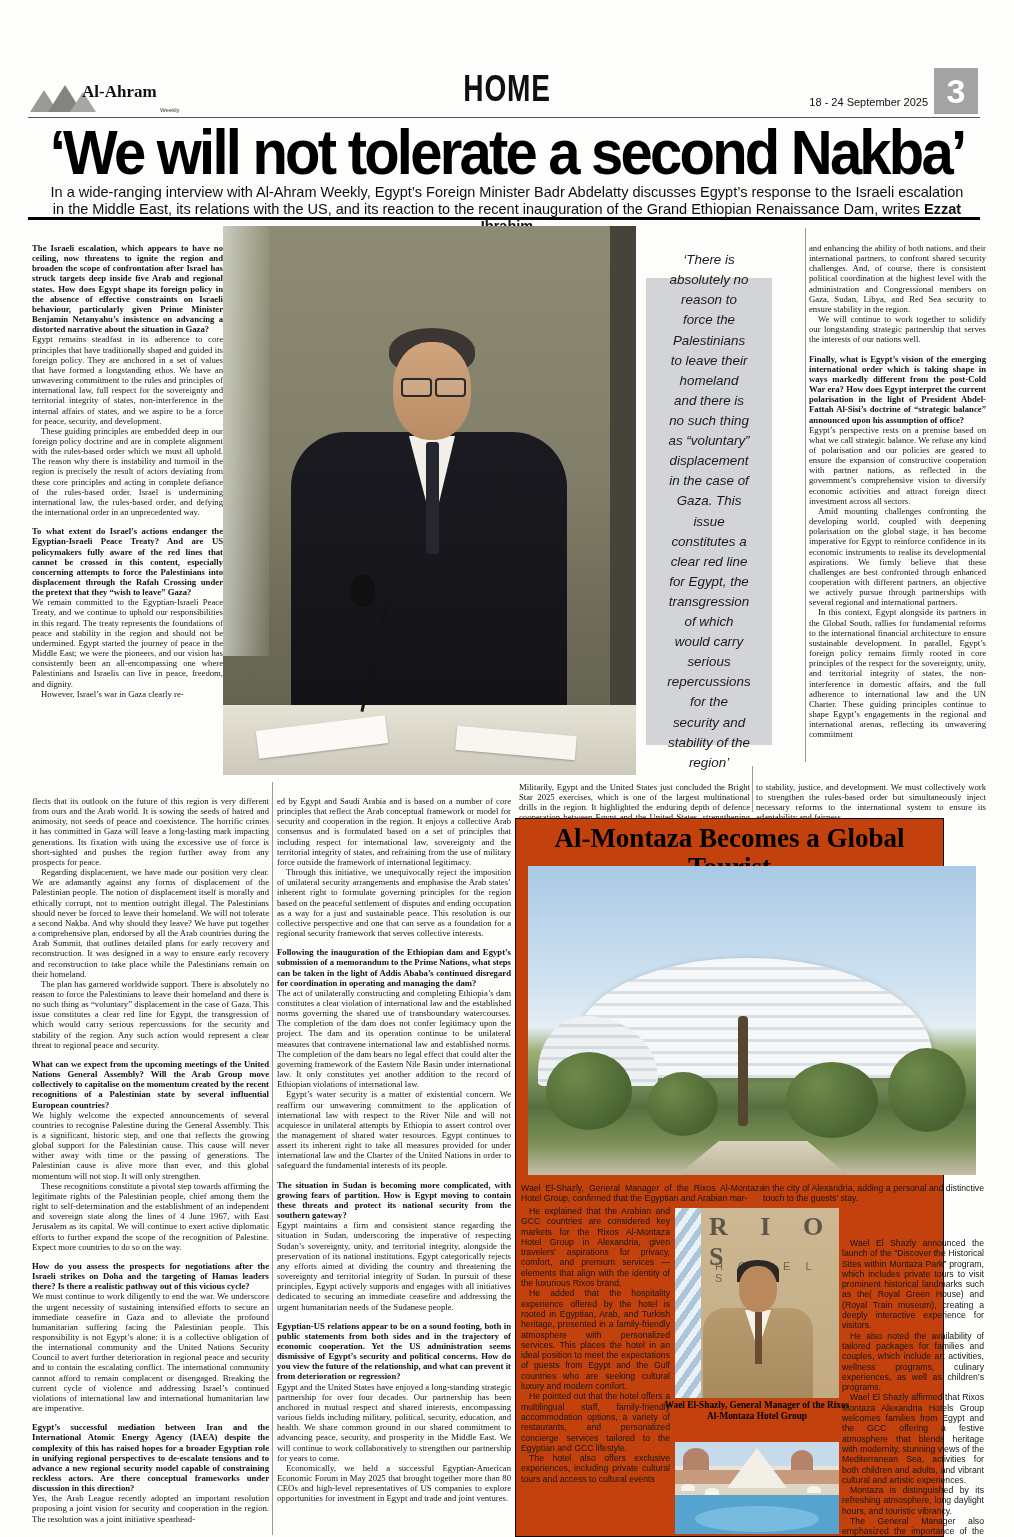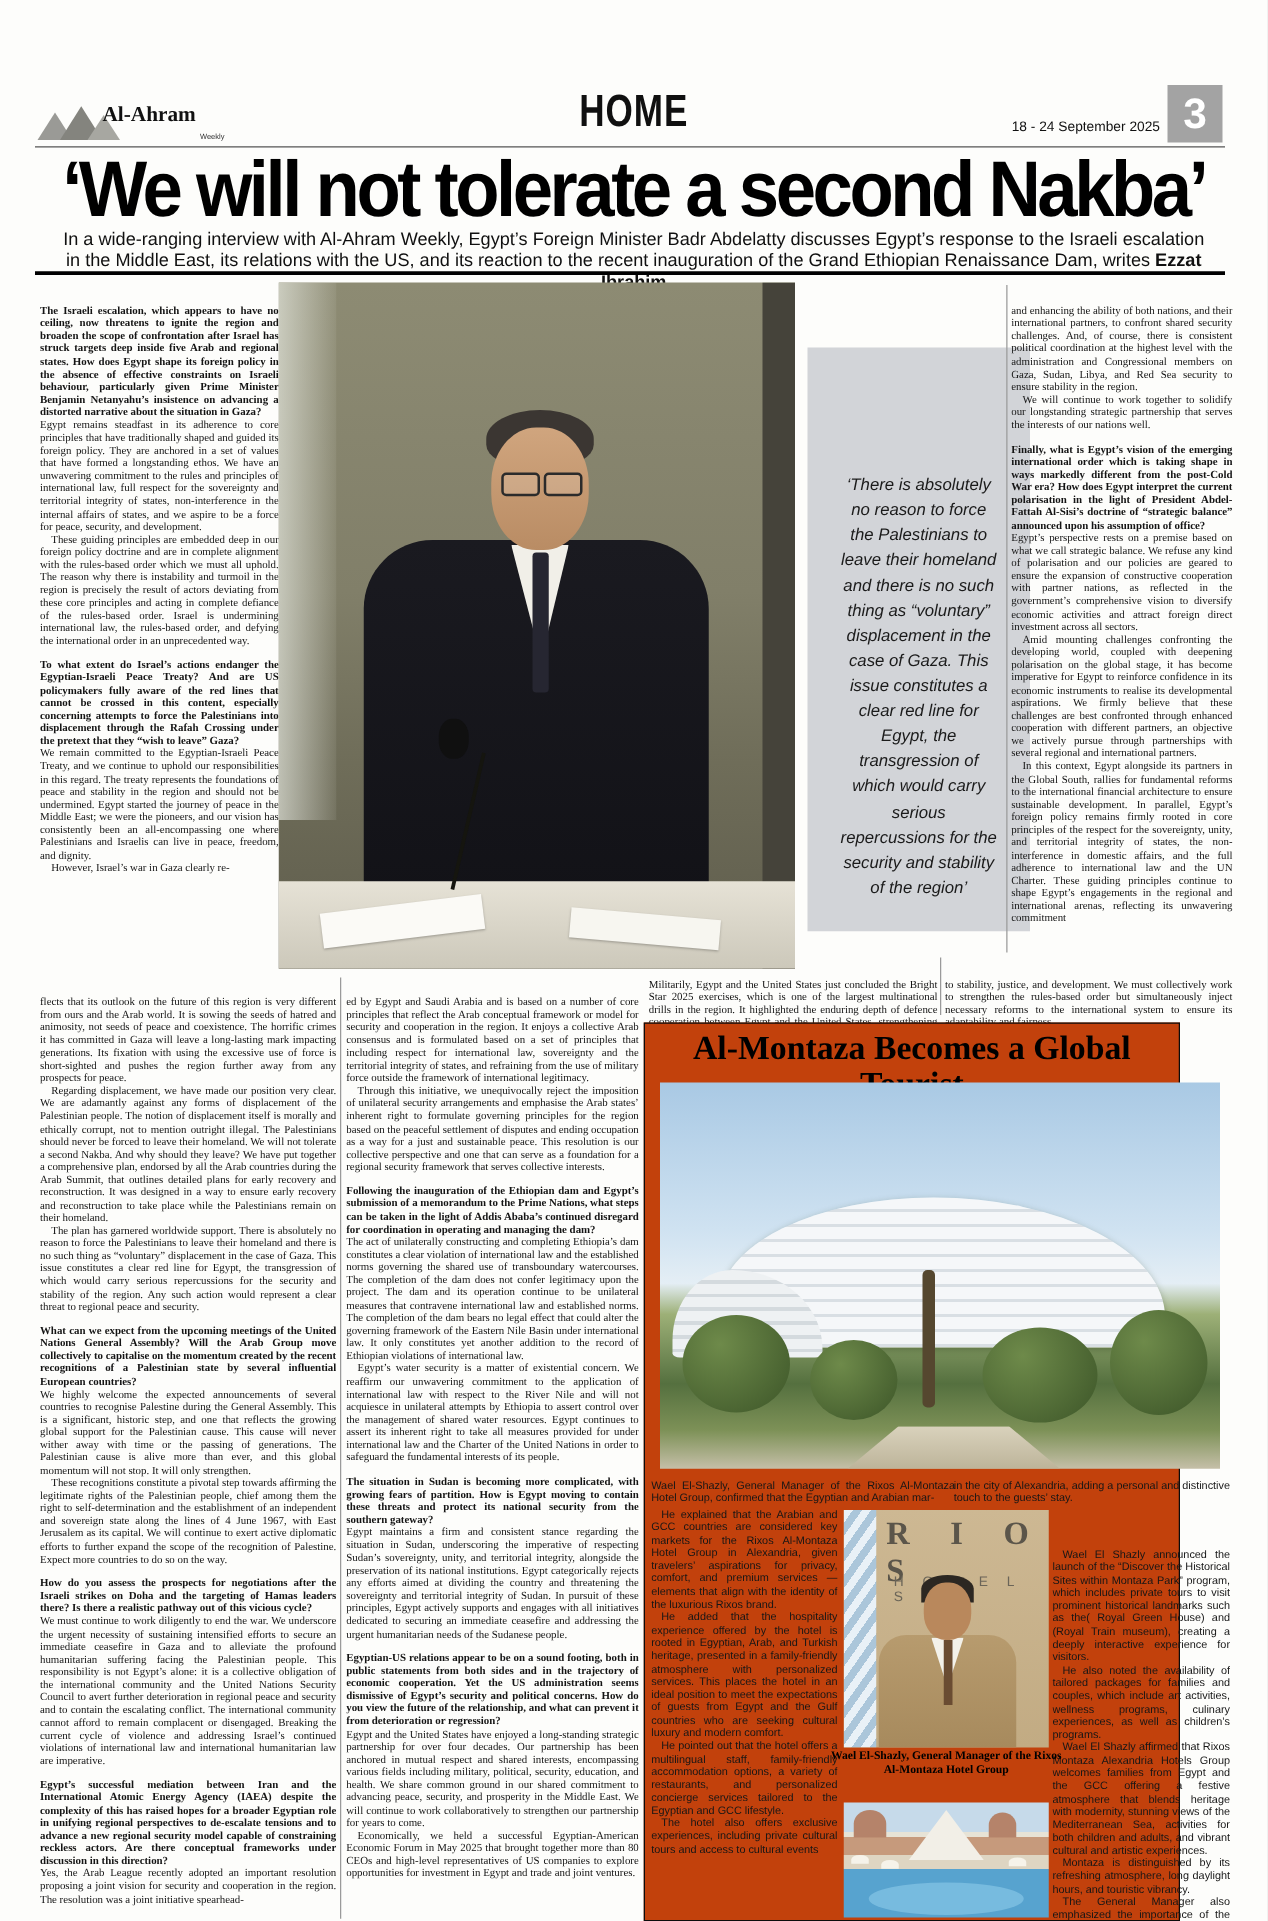--- a/index.html
+++ b/index.html
@@ -32,22 +32,22 @@
   .standfirst b{font-weight:bold;}
   .thick-rule{position:absolute;left:28px;right:34px;top:217px;height:3px;background:#000;}
   
   .np-col{position:absolute;overflow:hidden;text-align:justify;font-size:8.7px;line-height:10.15px;margin-top:16px;}
   .np-col p{margin:0;text-indent:9px;}
   .np-col p.q{font-weight:bold;text-indent:0;margin-top:9px;}
   .np-col p.q:first-child{margin-top:0;}
   .np-col p.cont{text-indent:0;}
   .vrule{position:absolute;width:1px;background:#9a9a9a;}
   
-  .pull-quote{position:absolute;left:646px;top:278px;width:178px;height:467px;background:#d2d4d8;
-      display:flex;align-items:flex-end;justify-content:center;padding:25px;box-sizing:border-box;}
+  .pull-quote{position:absolute;left:646px;top:278px;width:126px;height:467px;background:#d2d4d8;
+      display:flex;align-items:center;justify-content:center;padding:25px;box-sizing:border-box;}
   .pull-quote .pq-text{font-family:"Liberation Sans",sans-serif;font-style:italic;font-size:13.4px;
       line-height:1.5;text-align:center;color:#1b1b1b;}
   
   .photo{position:absolute;overflow:hidden;}
   .minister{left:223px;top:226px;width:413px;height:549px;
       background:linear-gradient(180deg,#8d8b73 0%,#817f69 45%,#6f6d59 70%,#5e5c4c 100%);}
   .m-window{position:absolute;left:0;top:0;width:46px;height:430px;
       background:linear-gradient(90deg,rgba(235,238,230,.65),rgba(235,238,230,.08));}
   .m-rightband{position:absolute;right:0;top:0;width:26px;height:100%;background:#45433a;}
   .m-hair{position:absolute;left:166px;top:102px;width:86px;height:46px;border-radius:50% 50% 40% 40%;background:#3b3632;}

